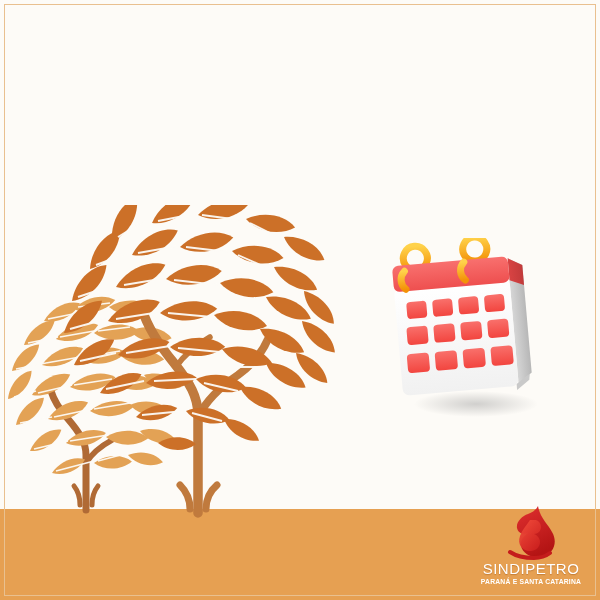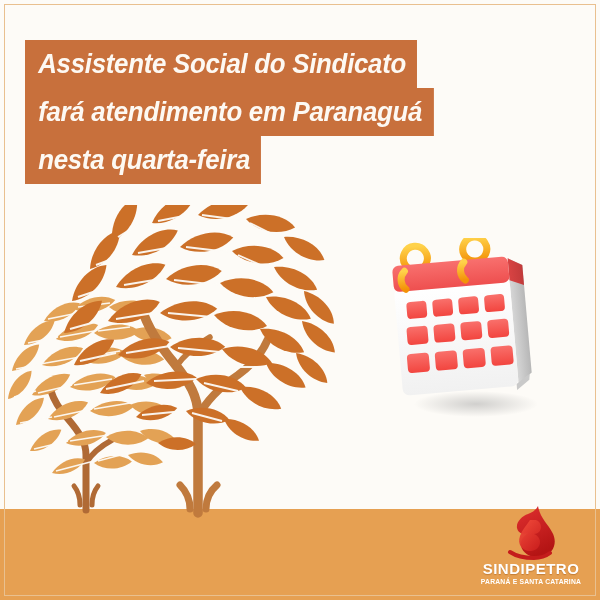--- a/index.html
+++ b/index.html
@@ -65,21 +65,21 @@
   .logo{
     position:absolute;right:14px;bottom:8px;
     width:110px;height:88px;
     z-index:30;
     text-align:center;
   }
   .logo-mark{width:100%;height:56px;display:block;}
   .logo-name{
     display:block;
     color:#ffffff;
-    font-weight:bold;
+    font-weight:normal;
     font-size:15px;
     letter-spacing:0.5px;
     line-height:15px;
     margin-top:1px;
     text-shadow:0 1px 1px rgba(150,80,20,.45);
   }
   .logo-sub{
     display:block;
     color:#ffffff;
     font-weight:bold;
@@ -90,25 +90,20 @@
     transform:scaleX(0.97);
   }
 </style>
 </head>
 <body>
 
 <div id="poster">
 
   <div class="ground"></div>
 
-  <div class="headline">
-    <span class="hl-line">Assistente Social do Sindicato</span>
-    <span class="hl-line">fará atendimento em Paranaguá</span>
-    <span class="hl-line">nesta quarta-feira</span>
-  </div>
 
   <div class="trees">
     <svg viewBox="0 0 370 315" xmlns="http://www.w3.org/2000/svg">
       <defs>
         <g id="leafShape">
           <path d="M0,0 C16,-13 40,-15 54,-4 C40,9 16,11 0,0 Z"></path>
         </g>
       </defs>
 
       <g fill="none">

